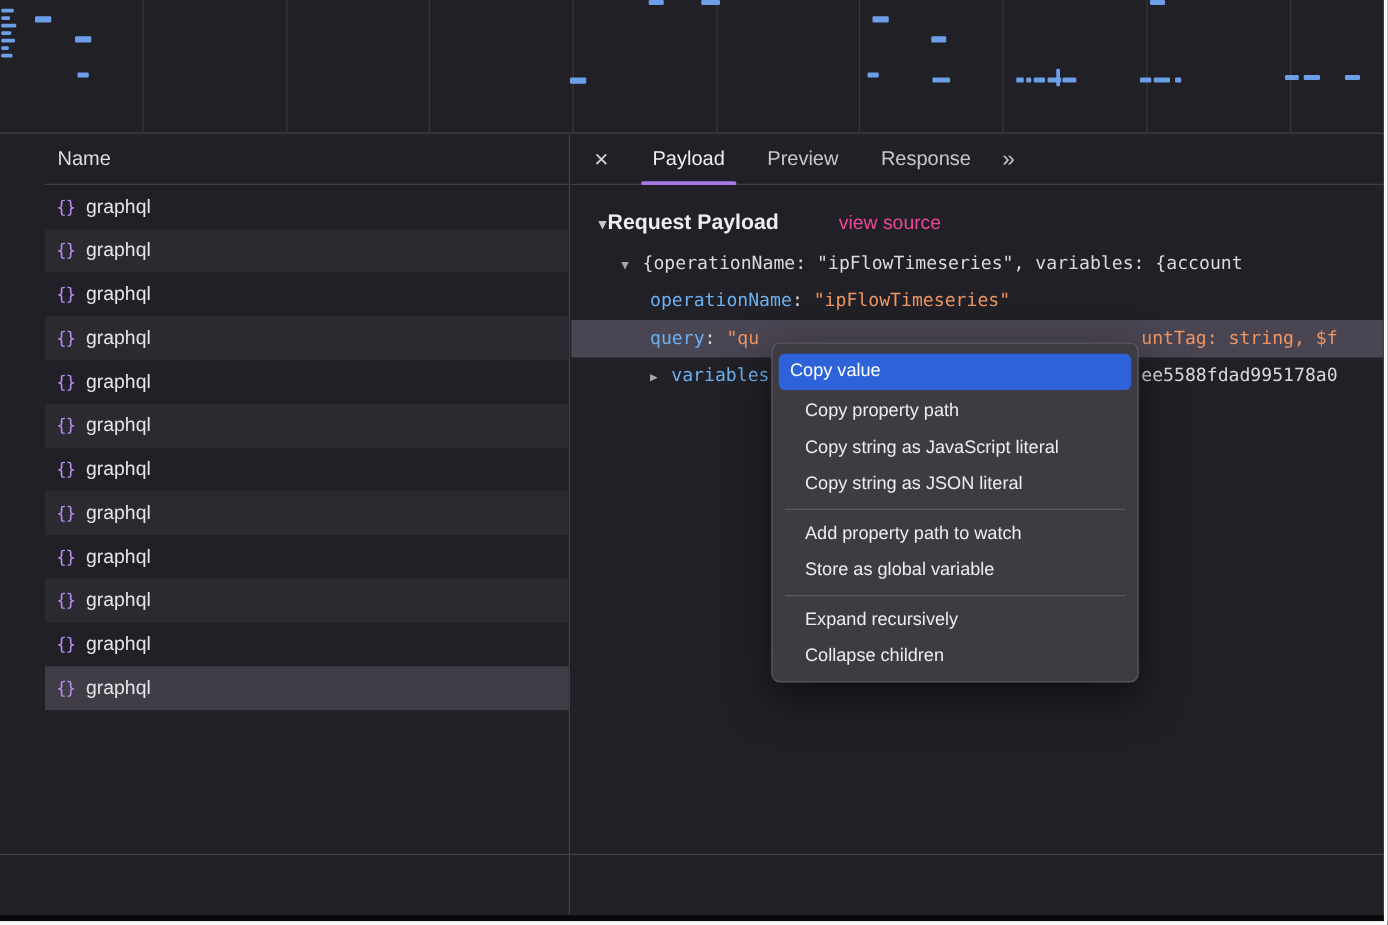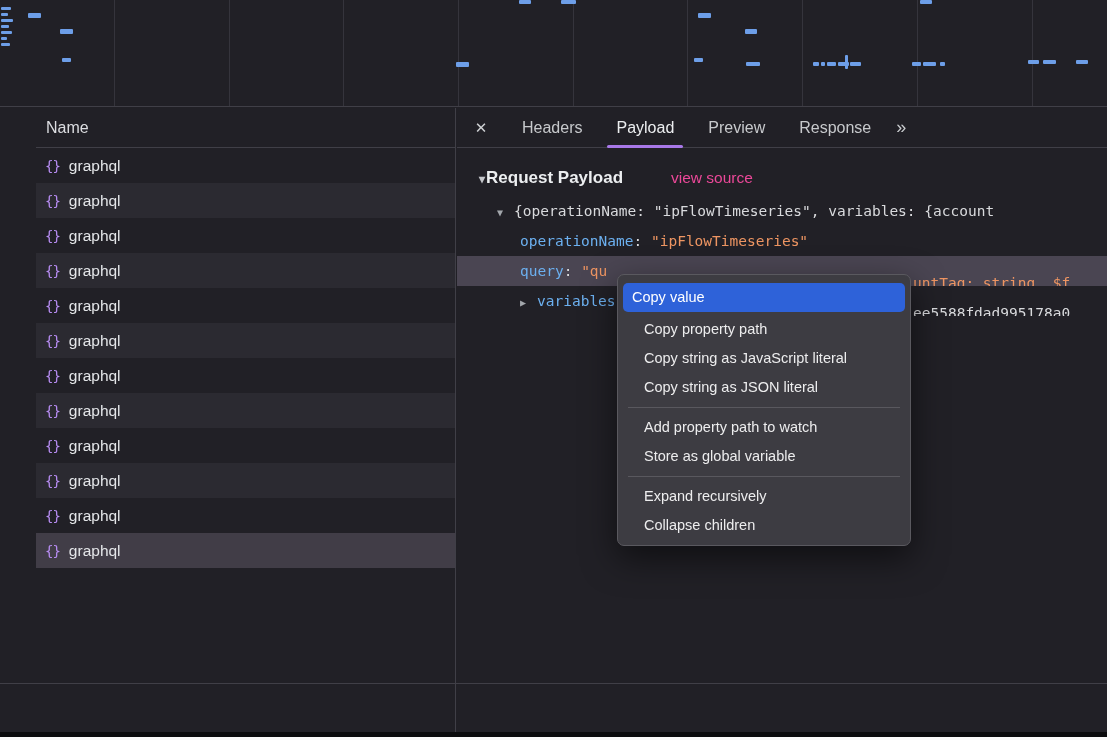--- a/index.html
+++ b/index.html
@@ -36,21 +36,21 @@
   .view-source { color:#ec4899; font-size:15.5px; margin-left:48px; cursor:pointer; }
 
   .tree { font-family:"DejaVu Sans Mono", monospace; font-size:14.5px; color:#d9dadd; }
   .tree-row { height:30px; line-height:30px; white-space:nowrap; overflow:hidden; position:relative; padding-left:63px; }
   .tree-row.root { padding-left:40px; }
   .tree-row.selected { background:#4a4552; }
   .tree .tri { color:#a3a7ac; font-size:10px; display:inline-block; width:17px; }
   .key { color:#6cb0f0; }
   .str { color:#ee9562; }
   .plain { color:#d9dadd; }
-  .abs-snippet { position:absolute; left:456px; top:0;margin-top:12px; }
+  .abs-snippet { position:absolute; left:456px; top:0; }
 
   .footer-line { position:absolute; left:0; right:0; top:683px; border-top:1px solid #403f47; }
   .bottom-bar { position:absolute; left:0; right:0; bottom:0; height:5px; background:#0a0a0c; }
 
   
   .context-menu { position:absolute; left:617px; top:274px; width:294px; background:#3d3c42; border:1px solid #5a595f;
                   border-radius:7px; box-shadow:0 12px 34px rgba(0,0,0,.55); padding:5px 0; z-index:10;
                   font-size:14.5px; color:#ededee; }
   .menu-item { height:29px; line-height:29px; padding:0 26px; cursor:pointer; }
   .menu-item.highlight { background:#2e62d9; margin:3px 5px; padding:0 9px; border-radius:5px; color:#fff; }
@@ -155,21 +155,20 @@
       <div class="req-row selected">
           <span class="json-icon">{}</span>
           <span>graphql</span>
         </div>
     </div>
   </div>
 
   <div class="right-panel">
     <div class="tabbar">
       <span class="tab-close">✕</span>
-      <span class="tab">Headers</span>
       <span class="tab active">Payload</span>
       <span class="tab">Preview</span>
       <span class="tab">Response</span>
       <span class="tab-more">»</span>
     </div>
 
     <div class="section-head">
       <span class="dis-down">▾</span>
       <span class="section-title">Request Payload</span>
       <span class="view-source">view source</span>

